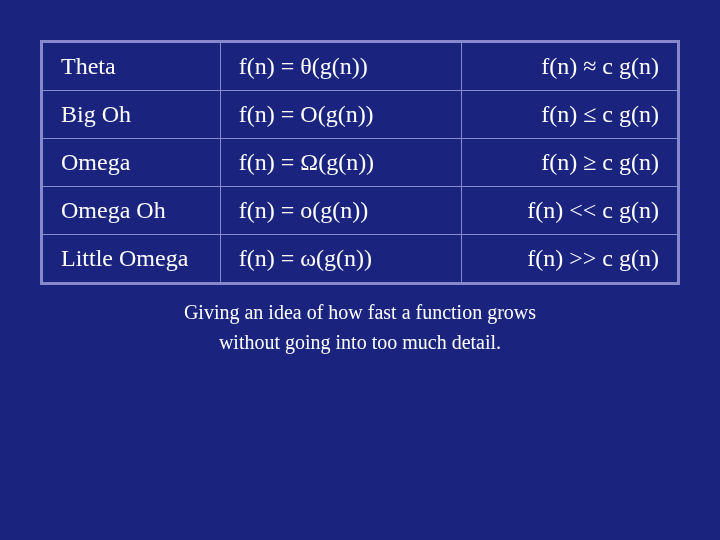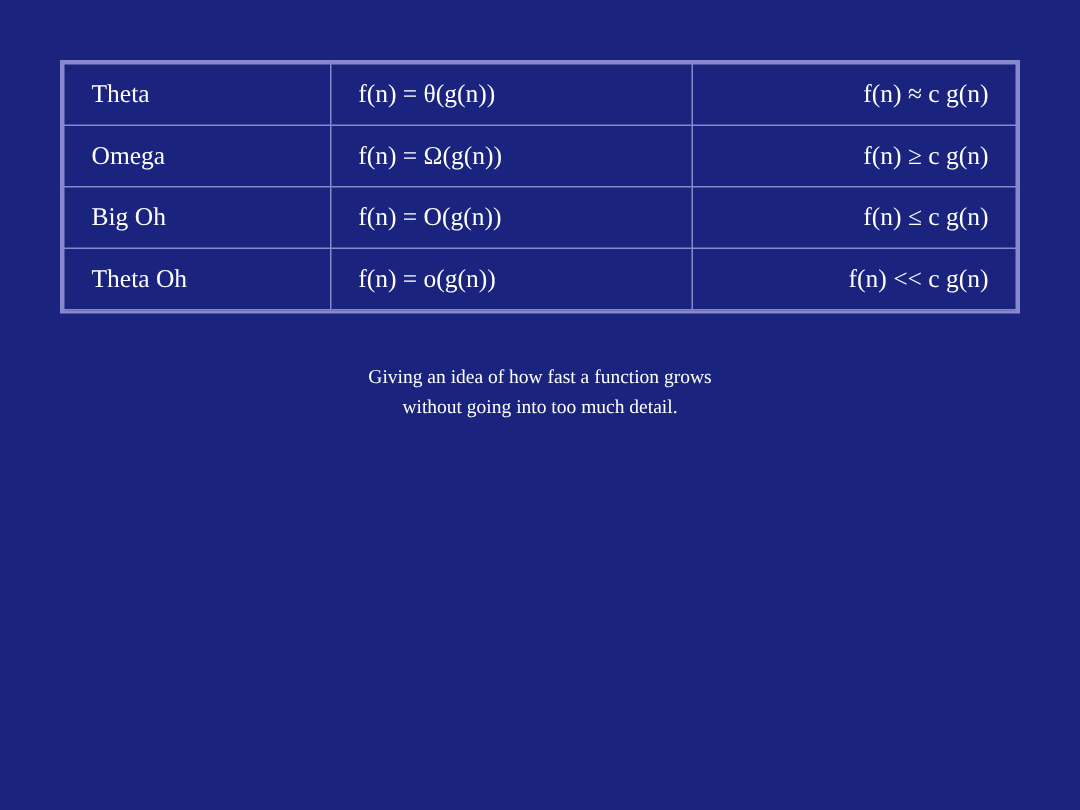--- a/index.html
+++ b/index.html
@@ -34,72 +34,77 @@
 
     table {
       width: 100%;
       border-collapse: collapse;
     }
 
     td {
       border: 1.5px solid #8888cc;
       padding: 10px 18px;
       color: #ffffff;
-      font-size: 17px;
+      font-size: 24px;
       vertical-align: middle;
     }
 
     td:first-child {
       width: 28%;
       font-style: normal;
     }
 
     td:nth-child(2) {
       width: 38%;
       text-align: left;
     }
 
     td:nth-child(3) {
       width: 34%;
       text-align: right;
     }
 
     .footer-text {
       color: #ffffff;
-      font-size: 13px;
+      font-size: 20px;
       text-align: center;
-      margin-top: 32px;
+      margin-top: 12px;
       line-height: 1.5;
     }
   </style>
 </head>
 <body>
 
 <h1 class="page-title"></h1>
 
 <div class="table-container">
   <table>
     <tbody id="table-body">
     <tr>
           <td>Theta</td>
           <td>f(n) = θ(g(n))</td>
           <td>f(n) ≈ c g(n)</td>
         </tr>
         <tr>
+          <td>Big Oh</td>
+          <td>f(n) = O(g(n))</td>
+          <td>f(n) ≤ c g(n)</td>
+        </tr>
+        <tr>
           <td>Omega</td>
           <td>f(n) = Ω(g(n))</td>
           <td>f(n) ≥ c g(n)</td>
         </tr>
         <tr>
-          <td>Big Oh</td>
-          <td>f(n) = O(g(n))</td>
-          <td>f(n) ≤ c g(n)</td>
+          <td>Omega Oh</td>
+          <td>f(n) = o(g(n))</td>
+          <td>f(n) &lt;&lt; c g(n)</td>
         </tr>
         <tr>
-          <td>Theta Oh</td>
-          <td>f(n) = o(g(n))</td>
-          <td>f(n) &lt;&lt; c g(n)</td>
+          <td>Little Omega</td>
+          <td>f(n) = ω(g(n))</td>
+          <td>f(n) &gt;&gt; c g(n)</td>
         </tr>
       </tbody>
   </table>
 </div>
 
 <div class="footer-text">Giving an idea of how fast a function grows<br>without going into too much detail.</div>
 
 </body></html>

